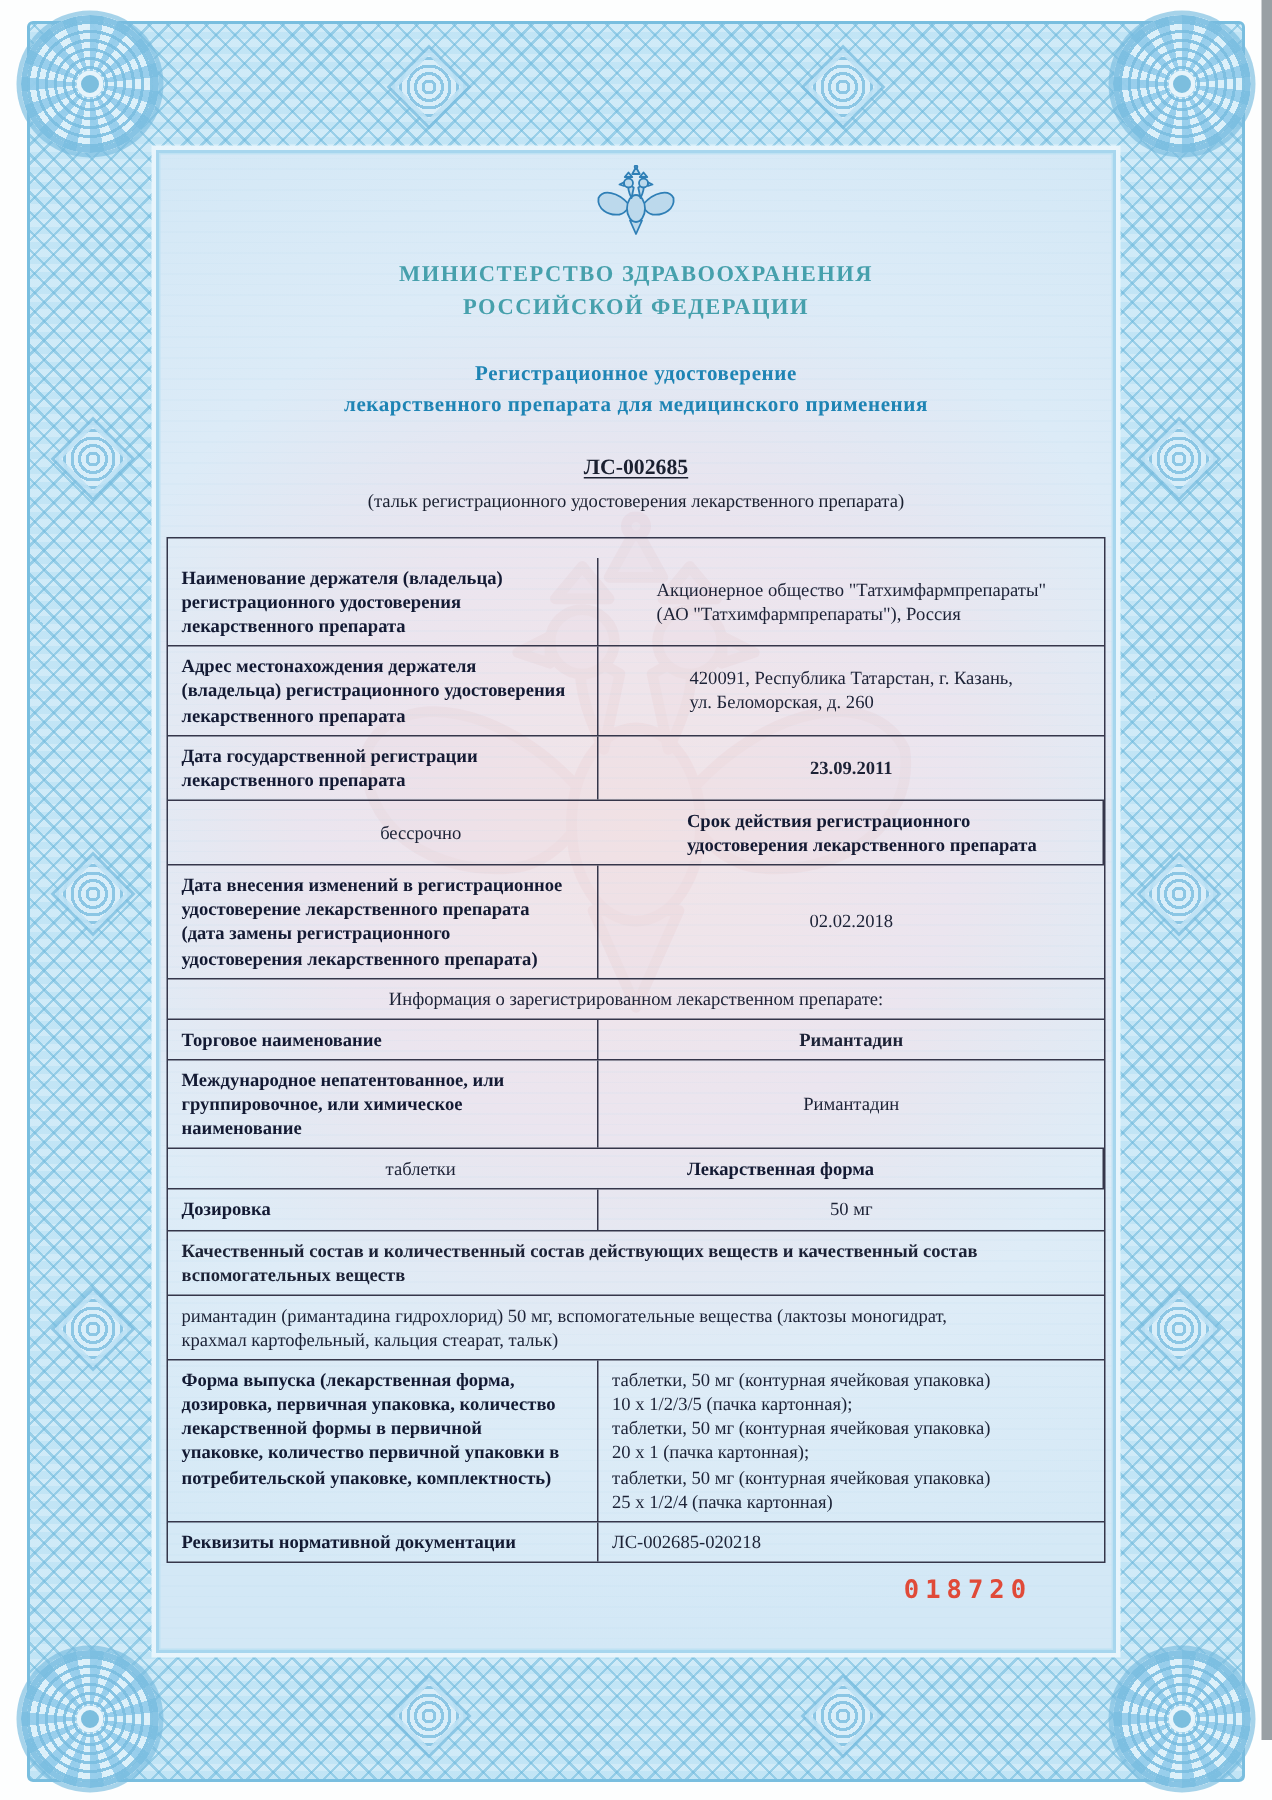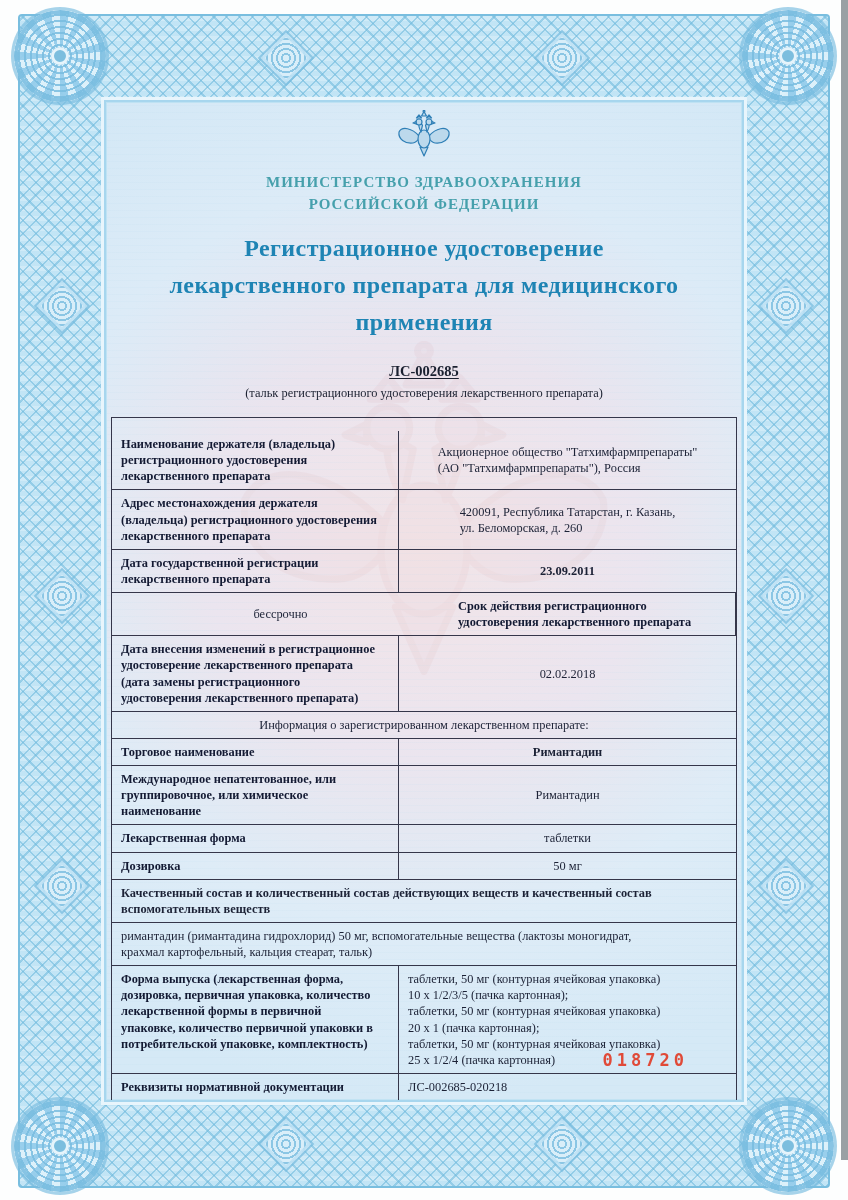--- a/index.html
+++ b/index.html
@@ -74,23 +74,23 @@
   .watermark{
     position:absolute;left:50%;top:42%;width:430px;height:360px;
     transform:translate(-50%,-50%);opacity:.06;pointer-events:none;
   }
   .ministry{
     margin-top:8px;
     color:var(--ministry-color);
     font-size:15px;font-weight:bold;letter-spacing:1px;line-height:1.45;
   }
   .title{
-    margin-top:14px;
+    margin-top:22px;
     color:var(--title-color);
-    font-size:24px;font-weight:bold;letter-spacing:.4px;line-height:1.55;
+    font-size:14px;font-weight:bold;letter-spacing:.4px;line-height:1.55;
   }
   .regnum{
     margin-top:22px;
     color:#1a2030;font-size:14.5px;font-weight:bold;
     text-decoration:underline;text-underline-offset:2px;
   }
   .caption{
     margin-top:6px;color:#1a2030;font-size:12.4px;
   }
   
@@ -241,22 +241,22 @@
               <div class="cell label">Торговое наименование</div>
               <div class="cell value bold al-center">Римантадин</div>
             </div>
             <div class="trow">
               <div class="cell label">Международное непатентованное, или
 группировочное, или химическое
 наименование</div>
               <div class="cell value al-center">Римантадин</div>
             </div>
             <div class="trow">
+              <div class="cell value al-center">таблетки</div>
               <div class="cell label">Лекарственная форма</div>
-              <div class="cell value al-center">таблетки</div>
             </div>
             <div class="trow">
               <div class="cell label">Дозировка</div>
               <div class="cell value al-center">50 мг</div>
             </div>
             <div class="trow">
               <div class="cell full bold al-left">Качественный состав и количественный состав действующих веществ и качественный состав
 вспомогательных веществ</div>
             </div>
             <div class="trow">

